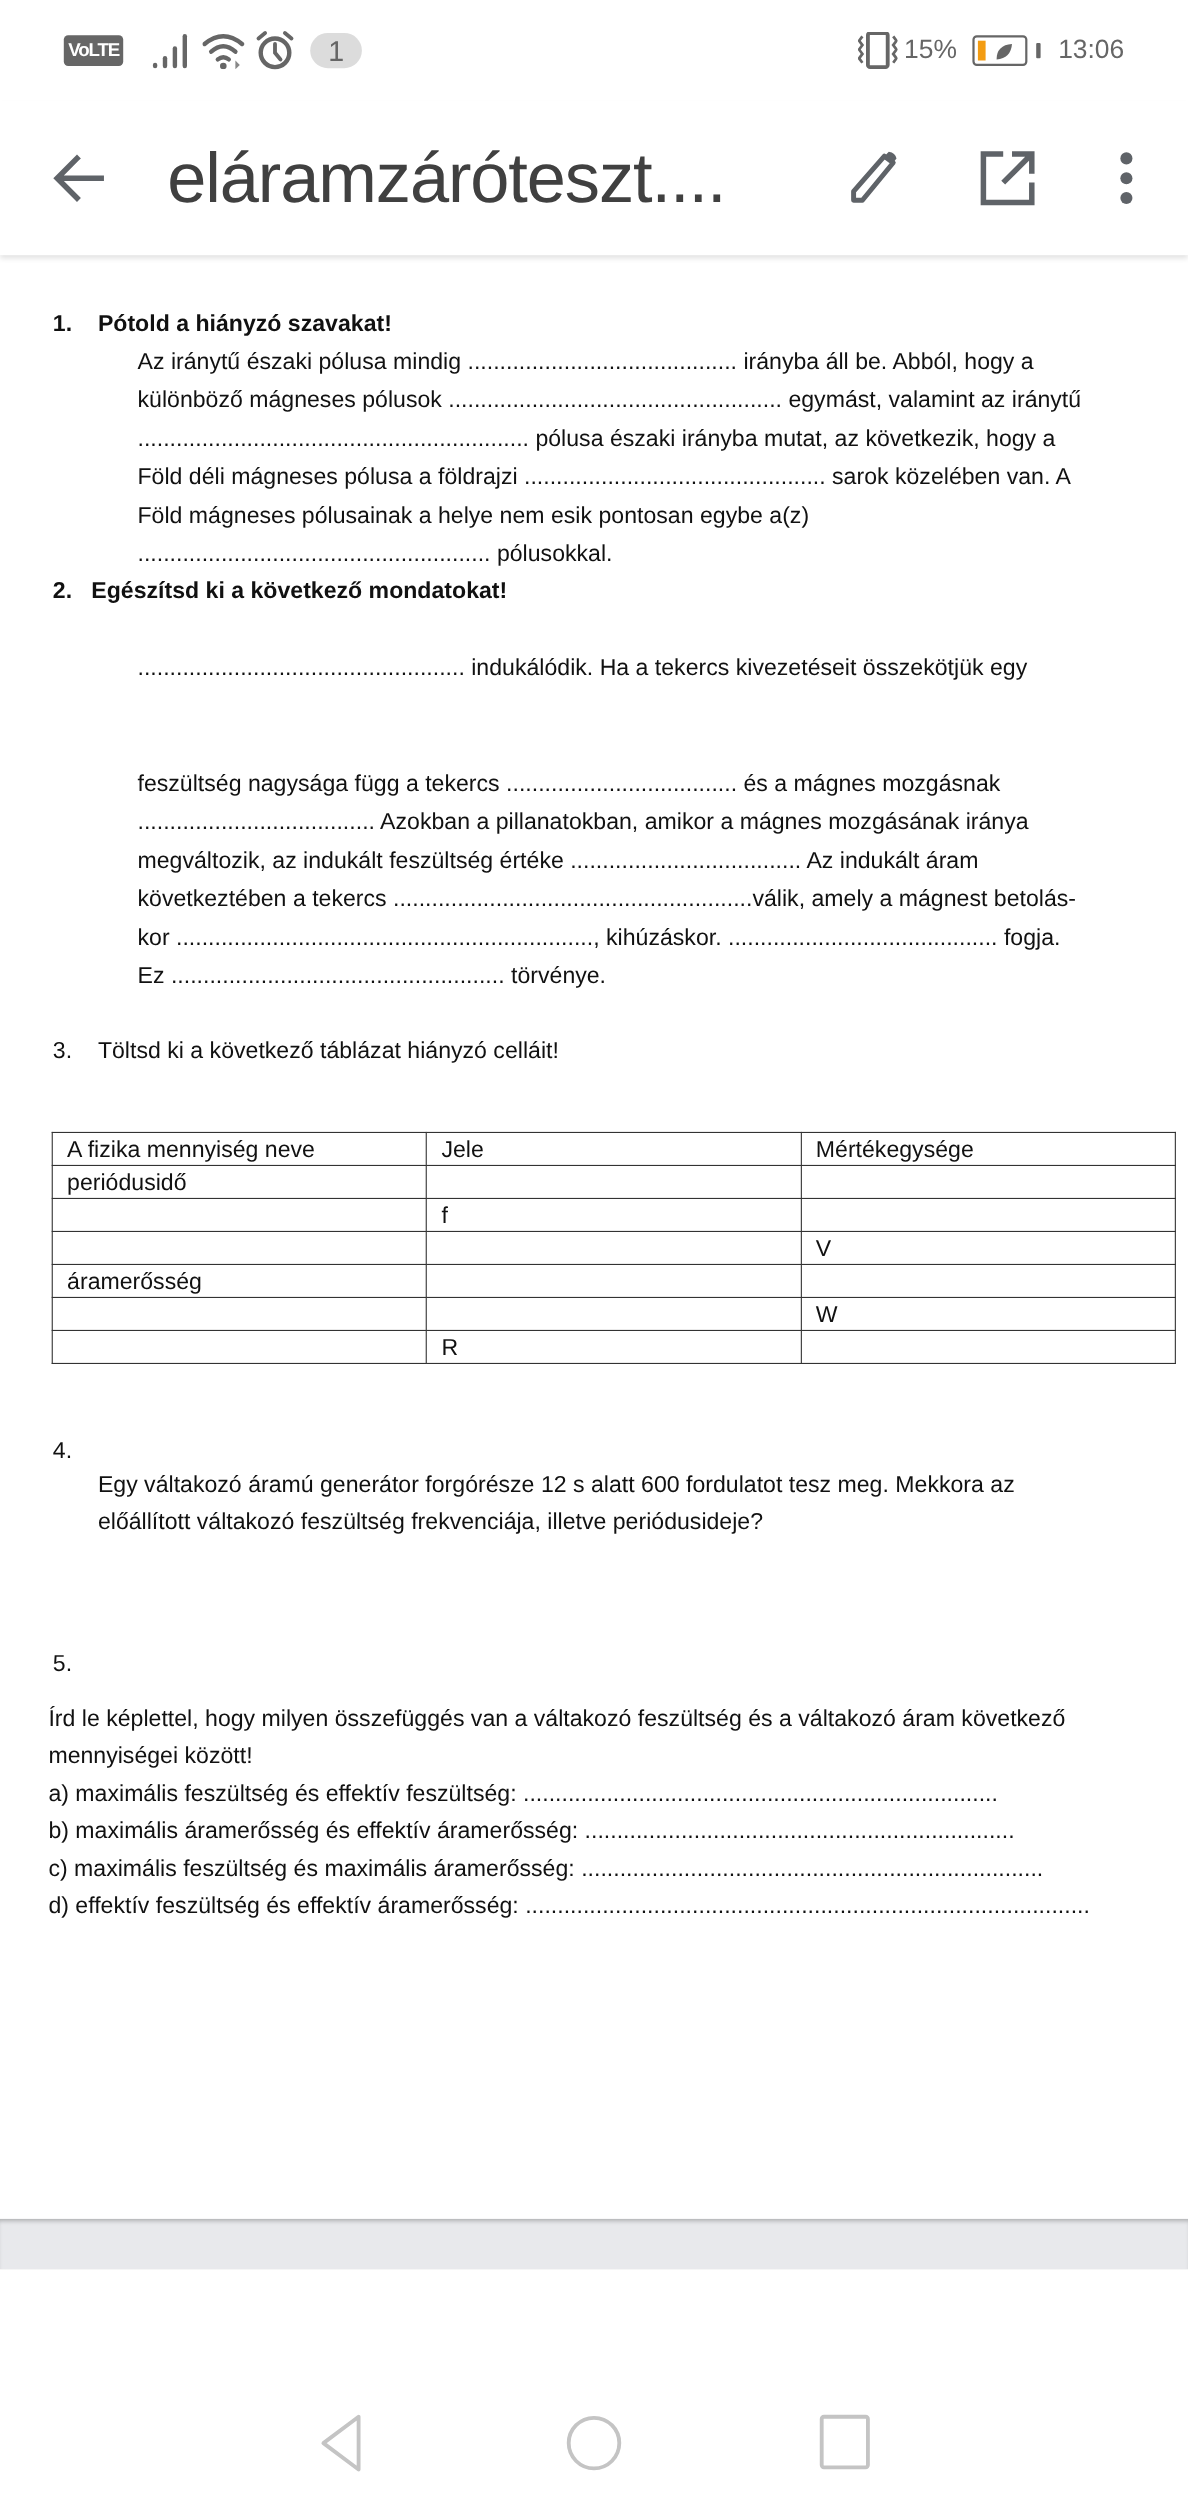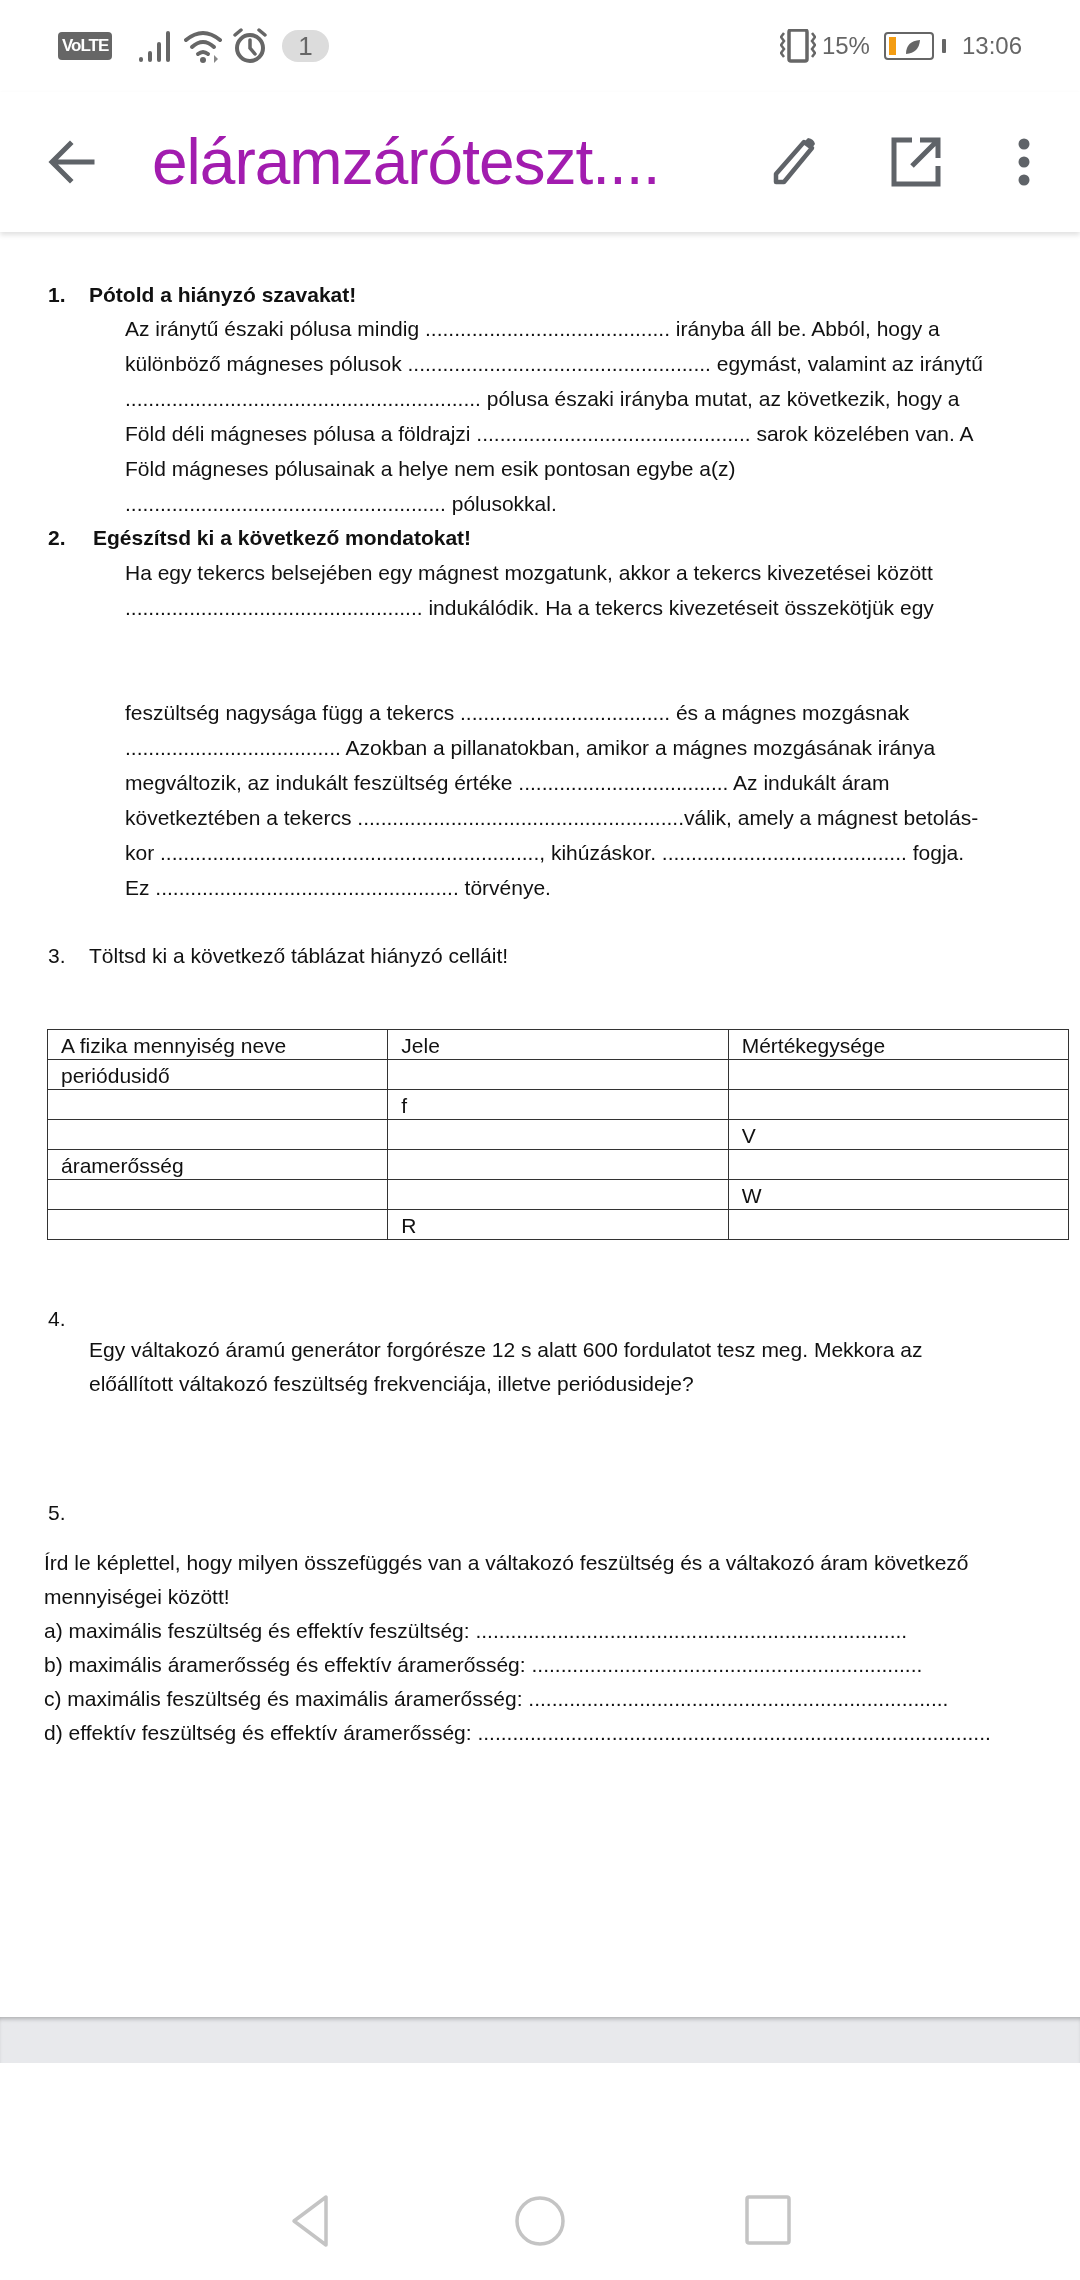--- a/index.html
+++ b/index.html
@@ -14,21 +14,21 @@
   .sb-right { position: absolute; right: 58px; top: 24px; height: 44px; display: flex; align-items: center; gap: 6px; color: #666; font-size: 24px; }
   .pill { background: #dcdcdc; color: #666; border-radius: 16px; font-size: 26px; padding: 0 16px; height: 32px; line-height: 32px; margin-left: 6px; }
   .battery { position: relative; width: 50px; height: 28px; border: 2px solid #666; border-radius: 4px; box-sizing: border-box; margin: 0 2px 0 8px; }
   .battery .fill { position: absolute; left: 3px; top: 3px; bottom: 3px; width: 7px; background: #f39c12; }
   .battery .leaf { position: absolute; left: 18px; top: 5px; }
   .battery-cap { width: 4px; height: 14px; background: #666; border-radius: 1px; margin-right: 10px; }
 
   
   .appbar { position: absolute; left: 0; top: 92px; width: 1080px; height: 140px; background: #fff; box-shadow: 0 3px 5px rgba(0,0,0,0.12); z-index: 2; }
   .appbar .back { position: absolute; left: 46px; top: 44px; width: 52px; height: 52px; }
-  .appbar .title { position: absolute; left: 152px; top: 28px; font-size: 64px; color: #a21caf; letter-spacing: -1px; line-height: 84px; }
+  .appbar .title { position: absolute; left: 152px; top: 28px; font-size: 64px; color: #404040; letter-spacing: -1px; line-height: 84px; }
   .appbar .icon { position: absolute; top: 38px; width: 64px; height: 64px; display: flex; align-items: center; justify-content: center; }
 
   
   .doc { position: absolute; left: 0; top: 232px; width: 1080px; height: 1785px; background: #fff; font-family: "Liberation Sans Narrow", "Liberation Sans", sans-serif; font-size: 21px; color: #111; }
   .line { position: absolute; white-space: nowrap; line-height: 30px; }
   .b { font-weight: bold; }
   table.qtable { position: absolute; left: 31px; top: 797px; width: 1022px; border-collapse: collapse; margin-left: 16px; }
   table.qtable td { border: 1.5px solid #333; height: 29px; padding: 0 0 0 13px; font-size: 21px; vertical-align: bottom; line-height: 26px; width: 33.3%; }
 
   .bottom-grey { position: absolute; left: 0; top: 2017px; width: 1080px; height: 46px; background: #e8e9ec; box-shadow: inset 0 4px 4px -2px rgba(0,0,0,0.25); border-bottom: 1px solid #dcdcdc; }
@@ -114,22 +114,21 @@
   <span class="line b" style="left:48px; top:48px">1.</span>
   <span class="line b" style="left:89px; top:48px">Pótold a hiányzó szavakat!</span>
   <span class="line" style="left:125px; top:82px">Az iránytű északi pólusa mindig ..........................................  irányba áll be. Abból, hogy a</span>
   <span class="line" style="left:125px; top:117px">különböző mágneses pólusok  .................................................... egymást, valamint az iránytű</span>
   <span class="line" style="left:125px; top:152px">............................................................. pólusa északi irányba mutat, az következik, hogy a</span>
   <span class="line" style="left:125px; top:187px">Föld déli mágneses pólusa a földrajzi ............................................... sarok közelében van. A</span>
   <span class="line" style="left:125px; top:222px">Föld mágneses pólusainak a helye nem esik pontosan egybe a(z)</span>
   <span class="line" style="left:125px; top:257px">....................................................... pólusokkal.</span>
 
   <span class="line b" style="left:48px; top:291px">2.</span>
-  <span class="line b" style="left:93px; top:291px">Egészítsd ki a következő mondatokat!</span>
-  <span class="line" style="left:125px; top:326px">Ha egy  tekercs belsejében egy mágnest mozgatunk, akkor a tekercs kivezetései között</span>
+  <span class="line b" style="left:83px; top:291px">Egészítsd ki a következő mondatokat!</span>
   <span class="line" style="left:125px; top:361px">................................................... indukálódik. Ha a tekercs kivezetéseit összekötjük egy</span>
   <span class="line" style="left:125px; top:466px">feszültség nagysága függ a tekercs .................................... és a mágnes mozgásnak</span>
   <span class="line" style="left:125px; top:501px">..................................... Azokban a pillanatokban, amikor a mágnes mozgásának iránya</span>
   <span class="line" style="left:125px; top:536px">megváltozik, az indukált feszültség értéke .................................... Az indukált áram</span>
   <span class="line" style="left:125px; top:571px">következtében a tekercs ........................................................válik, amely a mágnest betolás-</span>
   <span class="line" style="left:125px; top:606px">kor ................................................................., kihúzáskor. .......................................... fogja.</span>
   <span class="line" style="left:125px; top:641px">Ez .................................................... törvénye.</span>
 
   <span class="line" style="left:48px; top:709px">3.</span>
   <span class="line" style="left:89px; top:709px">Töltsd ki a következő táblázat hiányzó celláit!</span>

